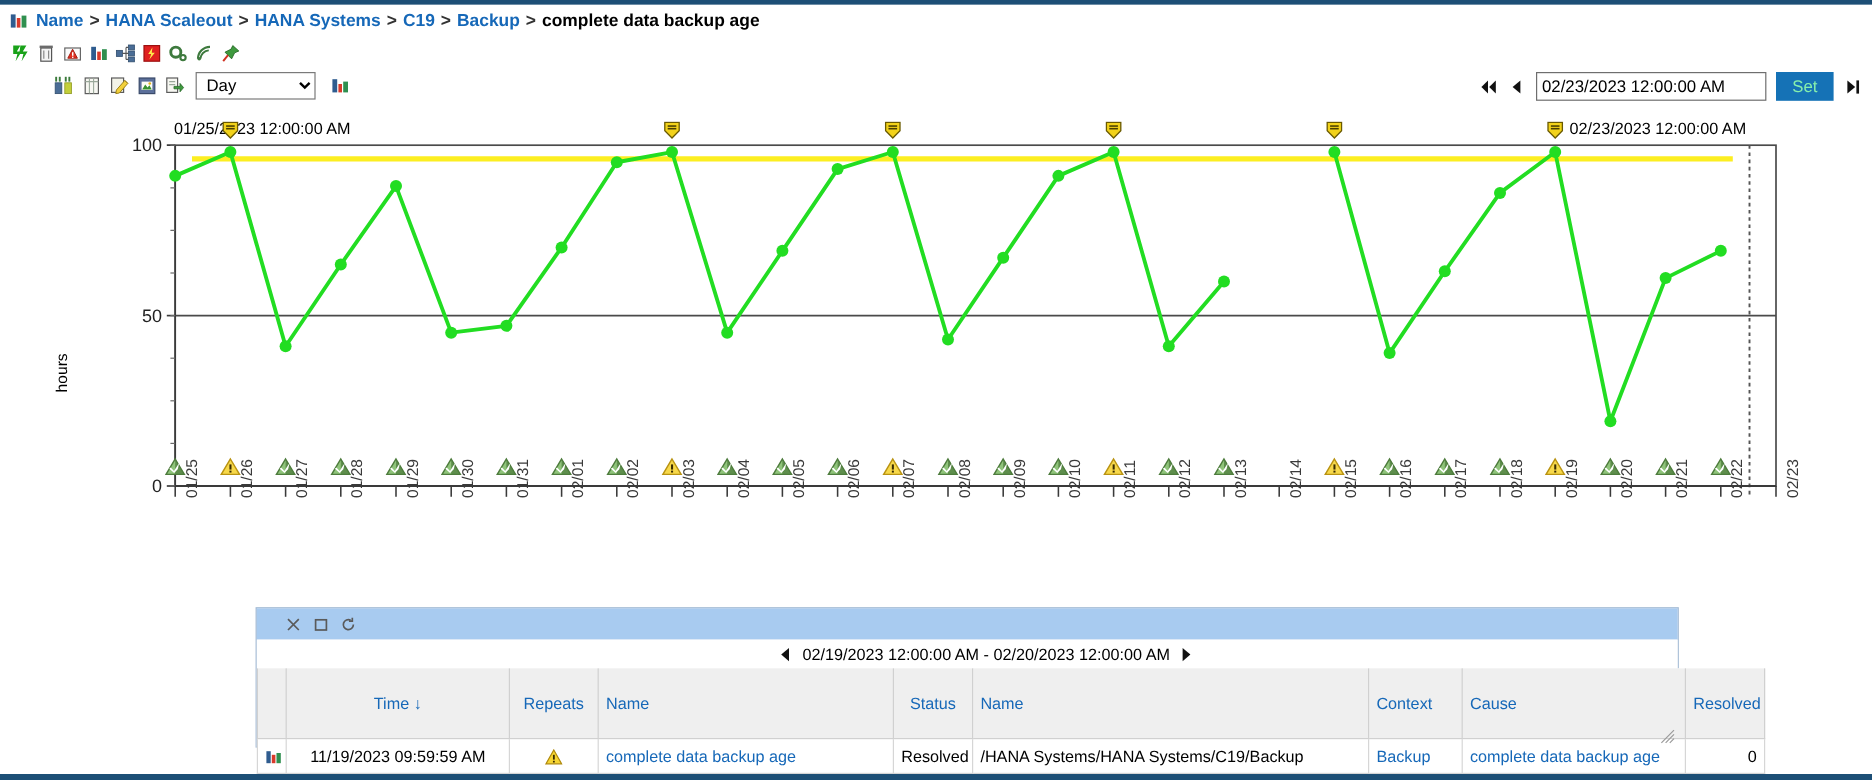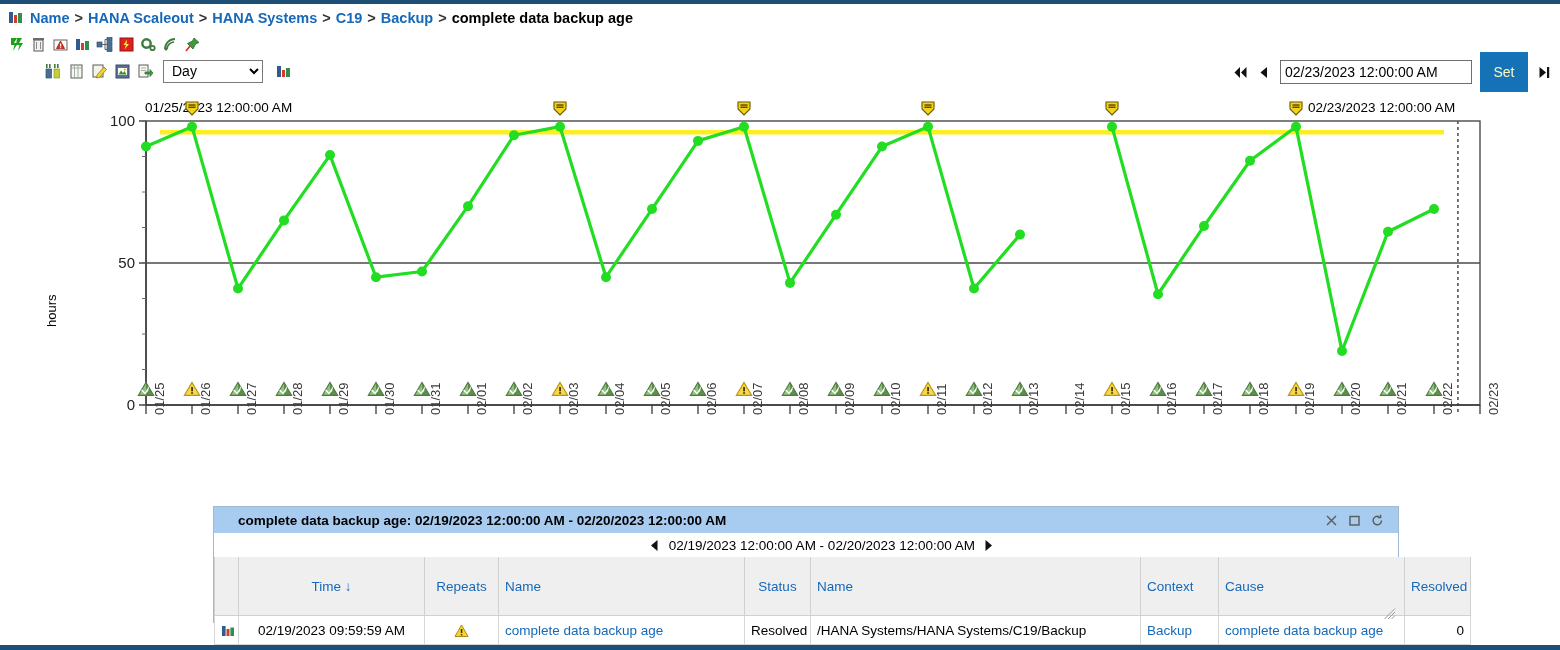--- a/index.html
+++ b/index.html
@@ -44,21 +44,21 @@
     position:absolute;right:8px;top:58px;height:28px;
     display:flex;align-items:center;gap:8px;
   }
   .navbtn{width:16px;height:18px;cursor:pointer;display:flex;align-items:center;justify-content:center;}
   .datebox{
     width:182px;height:22px;border:1px solid #6e6e6e;background:#fff;
     font-family:"Liberation Sans",sans-serif;font-size:14px;color:#000;
     padding:0 4px;line-height:22px;cursor:text;
   }
   .setbtn{
-    background:#1572b6;color:#fef9c3;border:none;height:40px;width:48px;
+    background:#1572b6;color:#86efac;border:none;height:24px;width:48px;
     font-family:"Liberation Sans",sans-serif;font-size:14px;cursor:pointer;
   }
 
   
   #chart-wrap{position:absolute;left:0;top:95px;width:1560px;height:390px;}
   .ylabel{
     position:absolute;left:44px;top:232px;
     transform:rotate(-90deg);transform-origin:left top;
     font-size:13px;color:#000;white-space:nowrap;
   }
@@ -571,21 +571,20 @@
       <div class="xtl" style="left: 1302px; top: 2px;">02/19</div>
       <div class="xtl" style="left: 1348px; top: 2px;">02/20</div>
       <div class="xtl" style="left: 1394px; top: 2px;">02/21</div>
       <div class="xtl" style="left: 1440px; top: 2px;">02/22</div>
       <div class="xtl" style="left: 1486px; top: 2px;">02/23</div>
     </div>
 </div>
 
 <div class="panel">
   <div class="panel-title">
-    <span class="ttl">complete data backup age: 02/19/2023 12:00:00 AM - 02/20/2023 12:00:00 AM</span>
     <span class="panel-ctrls">
       <span class="pc">
         <svg width="13" height="13" viewBox="0 0 13 13">
             <path d="M2 2 L11 11 M11 2 L2 11" stroke="#5a5a5a" stroke-width="1.4" fill="none"></path>
           </svg>
       </span>
       <span class="pc">
         <svg width="13" height="13" viewBox="0 0 13 13">
             <rect x="2" y="2.5" width="9" height="8.5" fill="none" stroke="#5a5a5a" stroke-width="1.4"></rect>
           </svg>
@@ -643,21 +642,21 @@
     </thead>
     <tbody>
       <tr>
         <td class="c">
           <svg width="14" height="14" viewBox="0 0 14 14" style="vertical-align:middle">
             <rect x="1" y="2" width="3.6" height="10" fill="#2f5c8f"></rect>
             <rect x="5.5" y="5" width="3" height="7" fill="#d93a2b"></rect>
             <rect x="9.4" y="3.5" width="3.6" height="8.5" fill="#2f8f4f"></rect>
           </svg>
         </td>
-        <td class="c">02/19/2023 09:59:59 AM</td>
+        <td class="c">11/19/2023 09:59:59 AM</td>
         <td class="c">
           <svg width="15" height="14" viewBox="0 0 15 14" style="vertical-align:middle">
             <path d="M7.5 1 L14 12.5 L1 12.5 Z" fill="#f6d533" stroke="#b08a0c" stroke-width="1"></path>
             <rect x="6.8" y="5" width="1.5" height="4" fill="#3a2c00"></rect>
             <rect x="6.8" y="10" width="1.5" height="1.4" fill="#3a2c00"></rect>
           </svg>
         </td>
         <td class="lnk"><span class="bluelink">complete data backup age</span></td>
         <td class="c">Resolved</td>
         <td>/HANA Systems/HANA Systems/C19/Backup</td>

